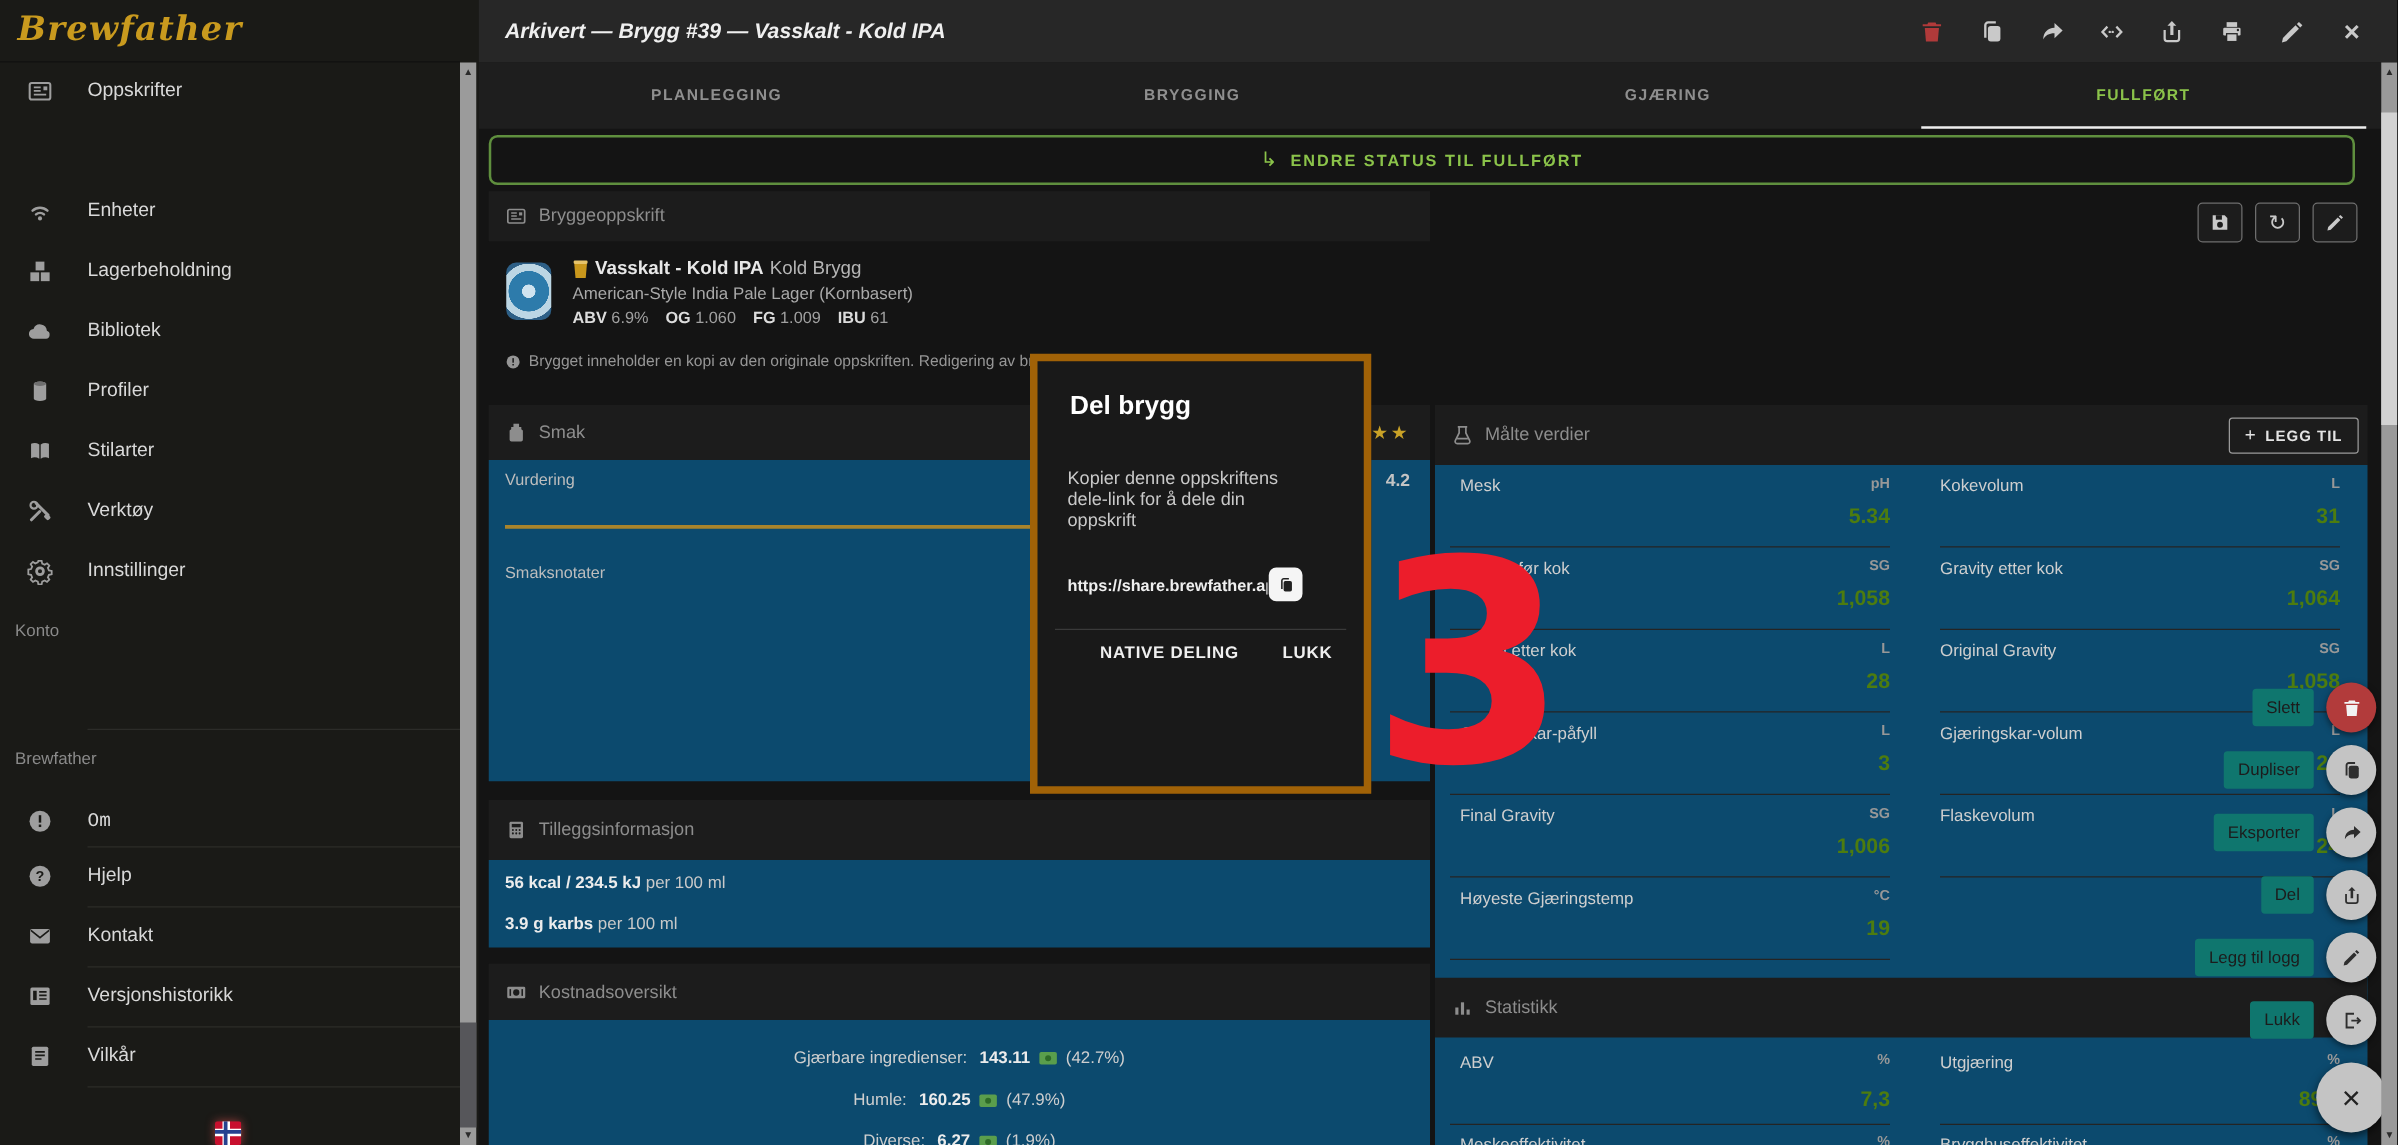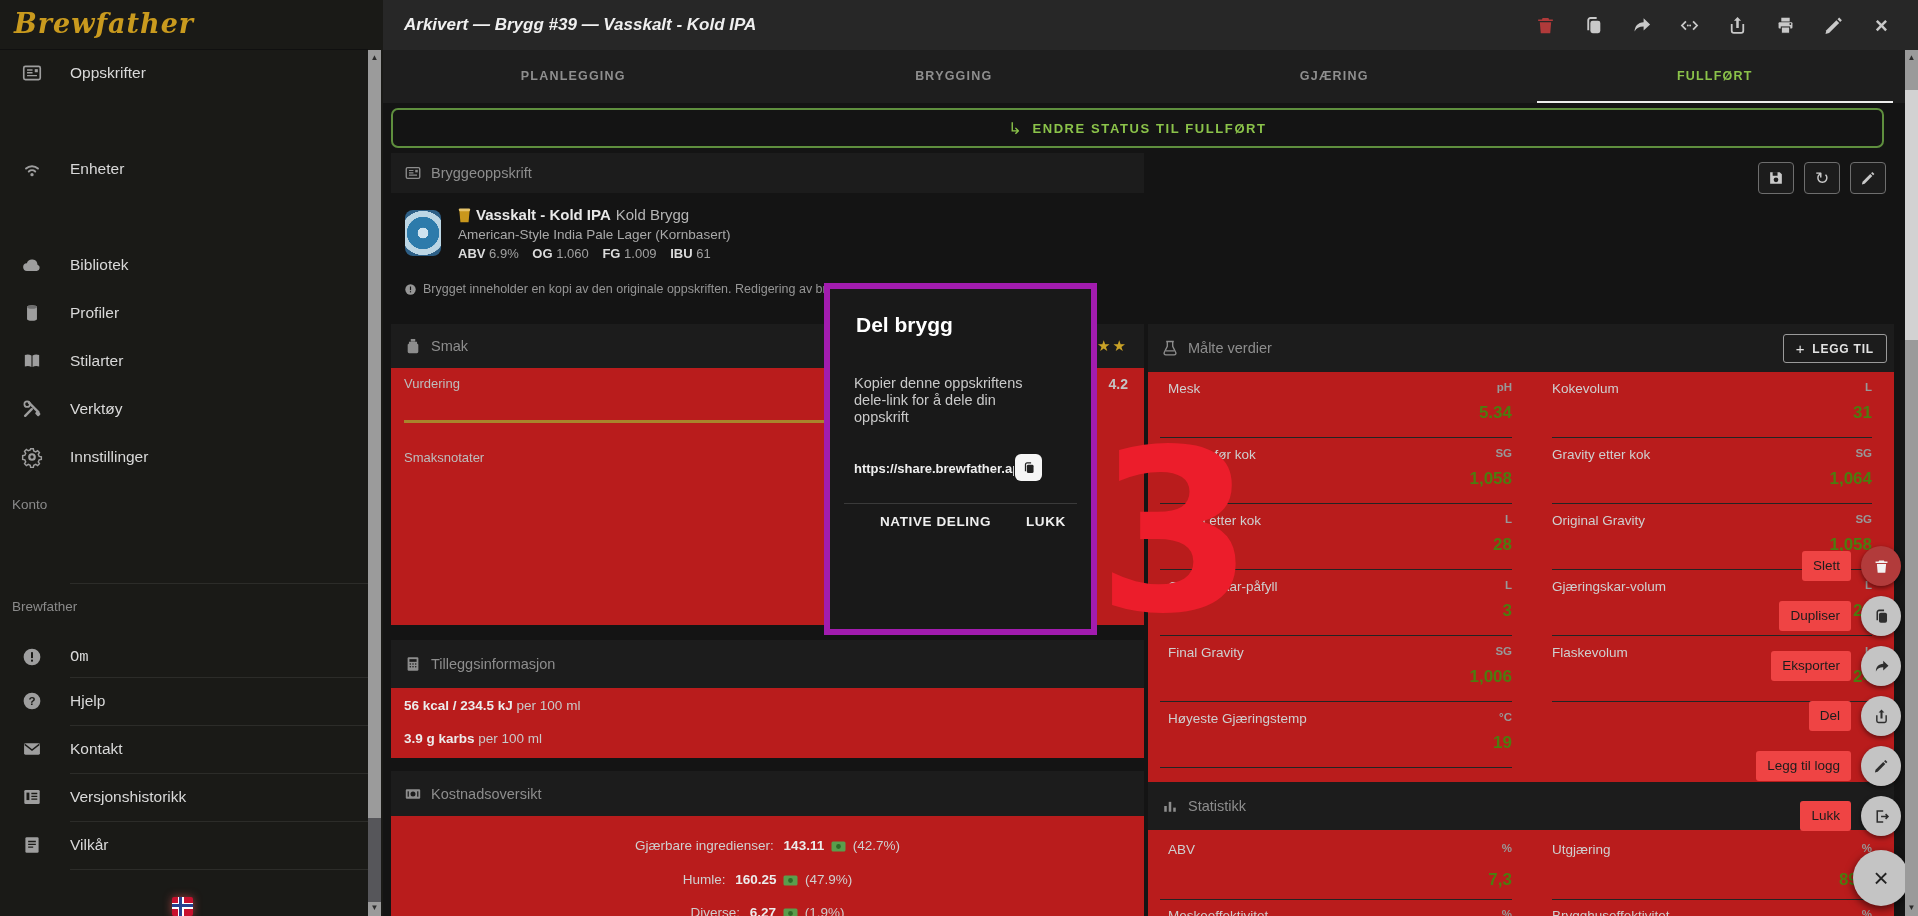--- a/index.html
+++ b/index.html
@@ -40,21 +40,21 @@
   .tab.active{color:#8bc34a;}
   .tab-ind{position:absolute;left:12px;right:12px;bottom:0;height:2px;background:#ededed;}
   
   .status-btn{position:absolute;left:391px;top:108px;width:1493px;height:40px;border:2px solid #5f8f3e;
       border-radius:7px;box-sizing:border-box;display:flex;align-items:center;justify-content:center;gap:9px;
       color:#8bc34a;font-size:13px;font-weight:bold;letter-spacing:1.6px;cursor:pointer;background:transparent;}
   
   .phead{position:absolute;background:#1c1c1c;display:flex;align-items:center;gap:9px;padding-left:13px;
          box-sizing:border-box;font-size:14.5px;color:#8d8d8d;}
   .phead .ic{width:18px;height:18px;color:#8d8d8d;flex:0 0 auto;}
-  .pbody{position:absolute;background:#b91c1c;}
+  .pbody{position:absolute;background:#0c4a6e;}
   
   .r-avatar{position:absolute;left:405px;top:210px;width:36px;height:46px;border-radius:8px;
      background:radial-gradient(circle at 50% 50%,#cfe3ef 0 18%,#2d7bab 19% 55%,#bcd6e4 56% 75%,#2d5f86 76% 100%);}
   .r-name{position:absolute;left:458px;top:206px;font-size:15px;display:flex;align-items:center;gap:5px;}
   .r-name b{color:#e8e8e8;} .r-name span{color:#b5b5b5;font-weight:normal;}
   .r-style{position:absolute;left:458px;top:227px;font-size:13.5px;color:#a9a9a9;}
   .r-stats{position:absolute;left:458px;top:246px;font-size:13px;color:#a0a0a0;}
   .r-stats b{color:#dcdcdc;margin-left:10px;} .r-stats b:first-child{margin-left:0;}
   .r-info{position:absolute;left:404px;top:282px;font-size:12.5px;color:#969696;display:flex;gap:6px;align-items:center;}
   .mini-btn{position:absolute;top:162px;width:36px;height:32px;border:1px solid #6e6e6e;border-radius:4px;
@@ -62,30 +62,30 @@
   
   .mv-row{position:absolute;left:0;width:746px;height:66px;}
   .mv-cell{position:absolute;top:0;height:66px;}
   .mv-cell.l{left:12px;width:352px;} .mv-cell.r{left:404px;width:320px;}
   .mv-label{position:absolute;left:8px;top:9px;font-size:13.5px;color:#cfcfcf;}
   .mv-cell.r .mv-label{left:0;}
   .mv-unit{position:absolute;right:0;top:9px;font-size:11.5px;font-weight:bold;color:#989898;}
   .mv-value{position:absolute;right:0;top:31px;font-size:17px;font-weight:bold;color:#4d7c0f;}
   .mv-sep{position:absolute;bottom:0;left:0;right:0;height:1px;background:#242424;}
   
-  .fab-chip{position:absolute;right:67px;height:30px;line-height:30px;padding:0 11px;background:#ef4444;
+  .fab-chip{position:absolute;right:67px;height:30px;line-height:30px;padding:0 11px;background:#0f766e;
             color:#1c1c1c;font-size:13.5px;border-radius:3px;cursor:pointer;}
   .fab-circle{position:absolute;left:1861px;width:40px;height:40px;border-radius:50%;background:#c4c4c4;
             color:#2e2e2e;display:flex;align-items:center;justify-content:center;cursor:pointer;box-shadow:0 2px 5px rgba(0,0,0,.5);}
   .fab-circle.red{background:#b23b3b;color:#f2f2f2;}
   .fab-main{position:absolute;left:1853px;top:850px;width:56px;height:56px;border-radius:50%;background:#c4c4c4;
             display:flex;align-items:center;justify-content:center;font-size:26px;color:#222;cursor:pointer;box-shadow:0 3px 8px rgba(0,0,0,.6);}
   
   .modal{position:absolute;left:824px;top:283px;width:273px;height:352px;box-sizing:border-box;
-         border:6px solid #a21caf;background:#191919;z-index:30;}
+         border:6px solid #a16207;background:#191919;z-index:30;}
   .m-title{position:absolute;left:26px;top:24px;font-size:21px;font-weight:bold;color:#fff;}
   .m-body{position:absolute;left:24px;top:86px;width:200px;font-size:14.5px;line-height:17px;color:#c9c9c9;}
   .m-link{position:absolute;left:24px;top:172px;font-size:13px;font-weight:bold;color:#efefef;white-space:nowrap;
           max-width:160px;overflow:hidden;}
   .m-copy{position:absolute;left:185px;top:165px;width:27px;height:27px;background:#f5f5f5;border-radius:6px;
           display:flex;align-items:center;justify-content:center;color:#222;cursor:pointer;}
   .m-div{position:absolute;left:14px;right:14px;top:214px;height:1px;background:#3a3a3a;}
   .m-btn{position:absolute;top:225px;font-size:13.5px;font-weight:bold;letter-spacing:.6px;color:#efefef;cursor:pointer;}
   .red3{position:absolute;left:1097px;top:420px;font-size:225px;font-weight:bold;color:#ec1d2b;
         line-height:1;z-index:31;font-family:"DejaVu Sans",sans-serif;}
@@ -113,20 +113,28 @@
             <rect x="12.5" y="6.5" width="2.8" height="2.8" fill="currentColor"></rect>
           </svg></span>
       <span class="lbl">Oppskrifter</span>
     </div>
     <div class="side-item" style="top:145px;">
       <span class="ic"><svg viewBox="0 0 20 20">
             <path d="M4.6 9.6a8 8 0 0 1 10.8 0M7.1 12.3a4.3 4.3 0 0 1 5.8 0" stroke="currentColor" stroke-width="1.8" fill="none" stroke-linecap="round"></path>
             <circle cx="10" cy="15.2" r="1.5" fill="currentColor"></circle>
           </svg></span>
       <span class="lbl">Enheter</span>
+    </div>
+    <div class="side-item" style="top:193px;">
+      <span class="ic"><svg viewBox="0 0 20 20">
+            <rect x="6.8" y="3" width="6.4" height="6.4" fill="currentColor"></rect>
+            <rect x="3" y="10.8" width="6.4" height="6.4" fill="currentColor"></rect>
+            <rect x="10.6" y="10.8" width="6.4" height="6.4" fill="currentColor"></rect>
+          </svg></span>
+      <span class="lbl">Lagerbeholdning</span>
     </div>
     <div class="side-item" style="top:241px;">
       <span class="ic"><svg viewBox="0 0 20 20">
             <path d="M5.8 15.5a3.6 3.6 0 0 1-.5-7.2A5 5 0 0 1 15 9.7a3 3 0 0 1-.6 5.8z" fill="currentColor"></path>
           </svg></span>
       <span class="lbl">Bibliotek</span>
     </div>
     <div class="side-item" style="top:289px;">
       <span class="ic"><svg viewBox="0 0 20 20">
             <path d="M5.5 4.5a4.5 1.6 0 0 1 9 0v11a4.5 1.6 0 0 1-9 0z" fill="currentColor"></path>

